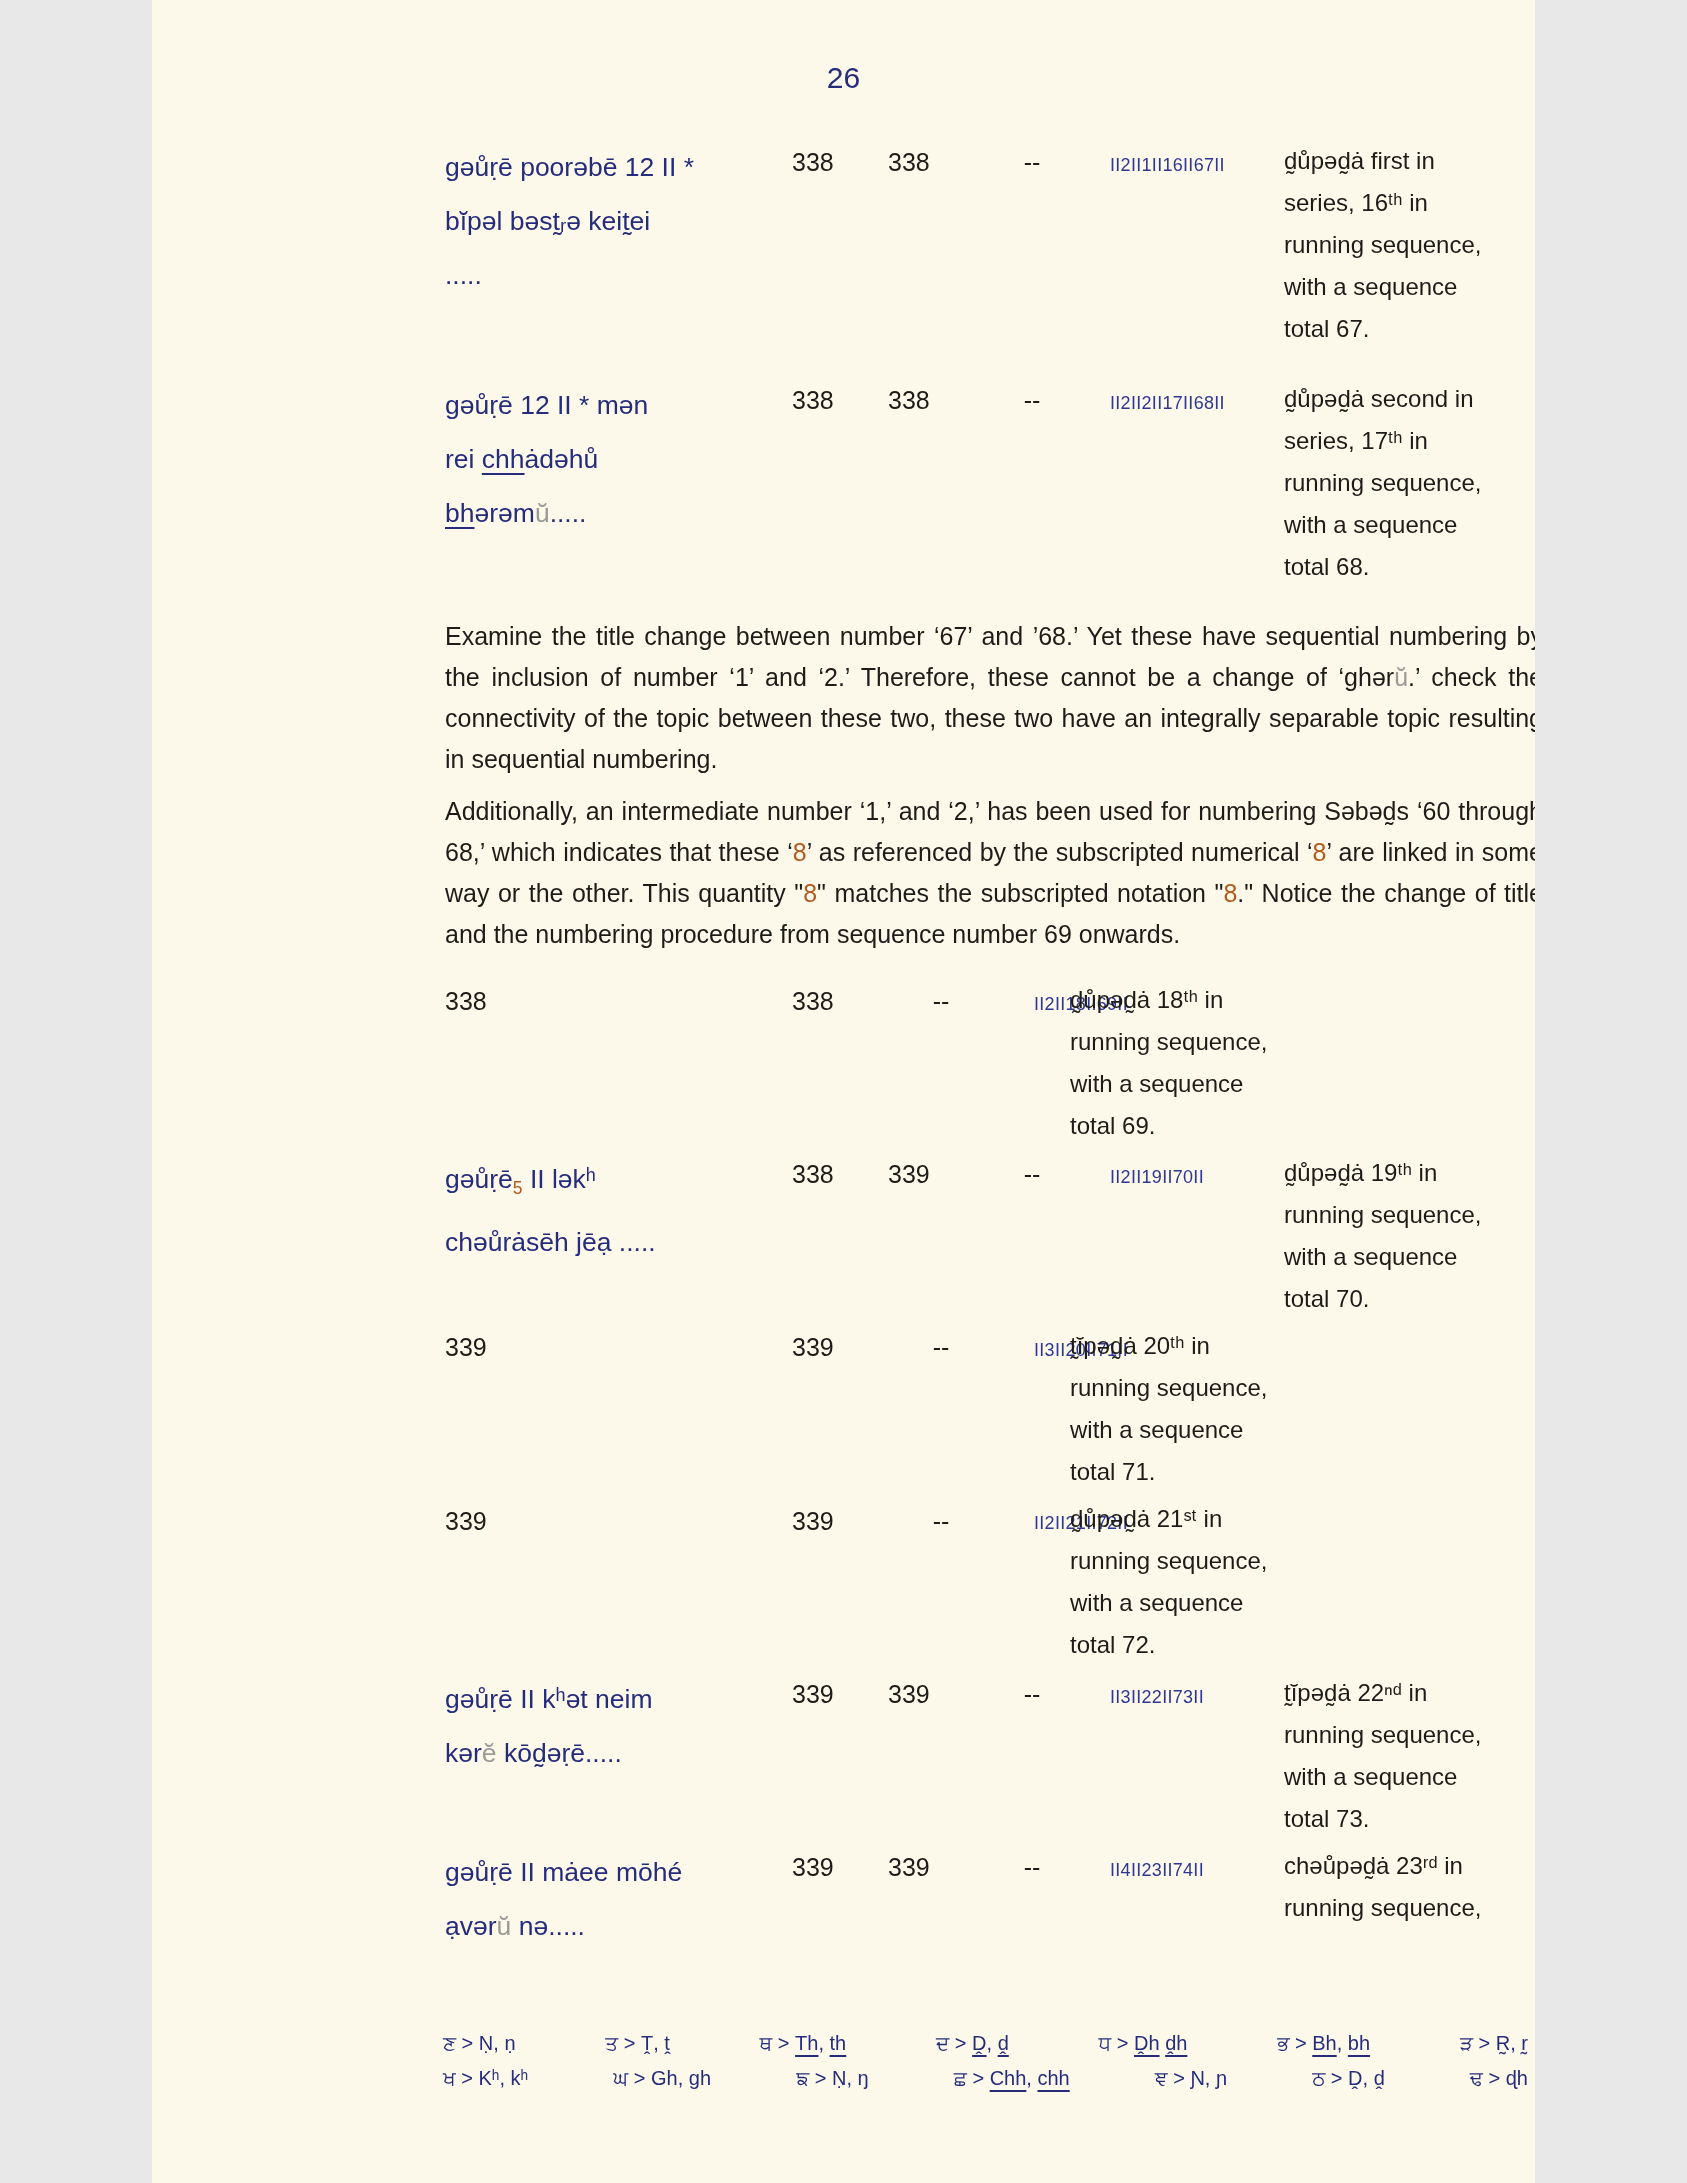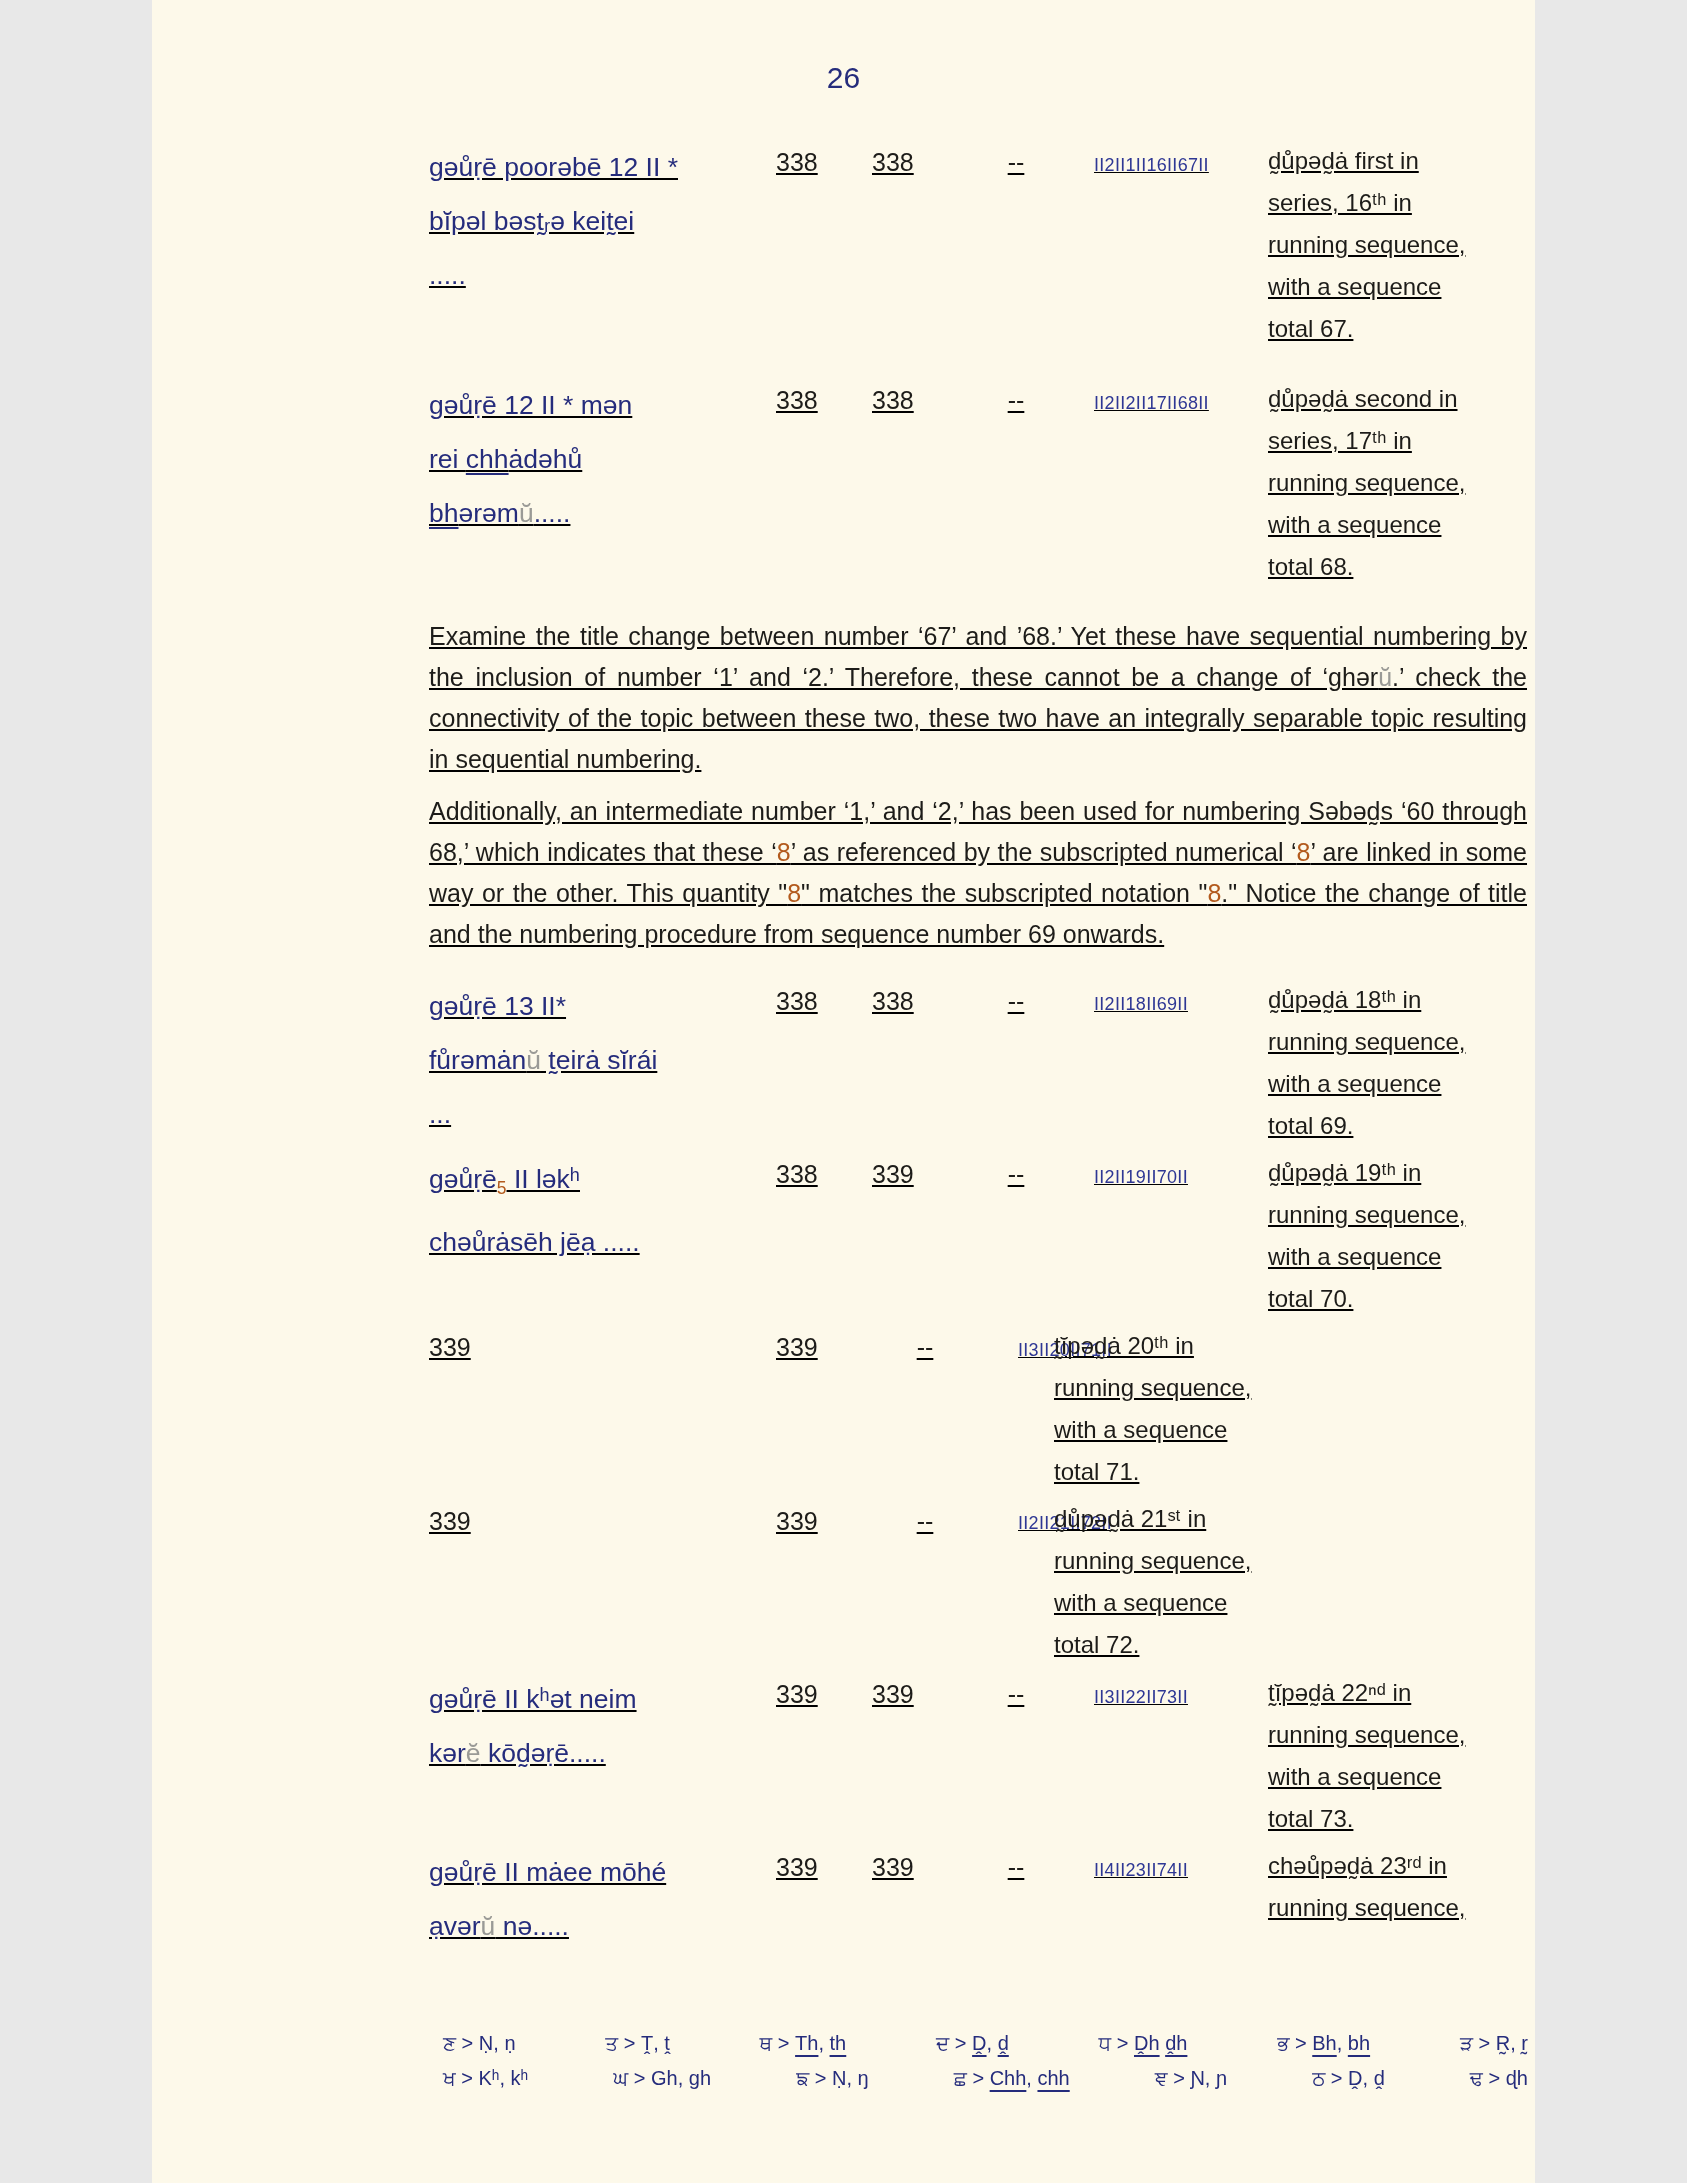--- a/index.html
+++ b/index.html
@@ -12,21 +12,21 @@
     overflow:hidden;
     margin:0 auto;
   }
   .pagenum{
     position:absolute;top:61px;left:0;width:100%;
     text-align:center;
     color:var(--navy,#252c7c);
     font-size:30px;
   }
   .content{
-    position:absolute;top:140px;left:277px;width:1098px;text-decoration:underline;
+    position:absolute;top:140px;left:293px;width:1098px;
   }
   .trow{
     display:grid;
     grid-template-columns:347px 96px 106px 76px 214px 1fr;
     align-items:start;
   }
   .trow.tall{margin-bottom:28px;}
   .trow.short{margin-bottom:5.3px;}
   .title{
     color:var(--navy,#252c7c);
@@ -111,23 +111,20 @@
 series, 17ᵗʰ in
 running sequence,
 with a sequence
 total 68.</div>
     </div>
 
     <div class="para para1"><span>Examine the title change between number ‘67’ and ’68.’ Yet these have sequential numbering by the inclusion of number ‘1’ and ‘2.’ Therefore, these cannot be a change of ‘ghər</span><span style="color: rgb(154, 154, 150);">ŭ</span><span>.’ check the connectivity of the topic between these two, these two have an integrally separable topic resulting in sequential numbering.</span></div>
     <div class="para para2"><span>Additionally, an intermediate number ‘1,’ and ‘2,’ has been used for numbering Səbəd̰s ‘60 through 68,’ which indicates that these ‘</span><span style="color: rgb(179, 90, 29);">8</span><span>’ as referenced by the subscripted numerical ‘</span><span style="color: rgb(179, 90, 29);">8</span><span>’ are linked in some way or the other. This quantity "</span><span style="color: rgb(179, 90, 29);">8</span><span>" matches the subscripted notation "</span><span style="color: rgb(179, 90, 29);">8</span><span>." Notice the change of title and the numbering procedure from sequence number 69 onwards.</span></div>
 
     <div class="trow short">
-      <div class="title"><span>gəůṛē 13 II*
-fůrəmȧn</span><span style="color: rgb(154, 154, 150);">ŭ</span><span>  t̰eirȧ  sĭrái
-...</span></div>
       <div class="num">338</div>
       <div class="num">338</div>
       <div class="dash">--</div>
       <div class="marker">II2II18II69II</div>
       <div class="desc">d̰ůpəd̰ȧ 18ᵗʰ in
 running sequence,
 with a sequence
 total 69.</div>
     </div>
 

